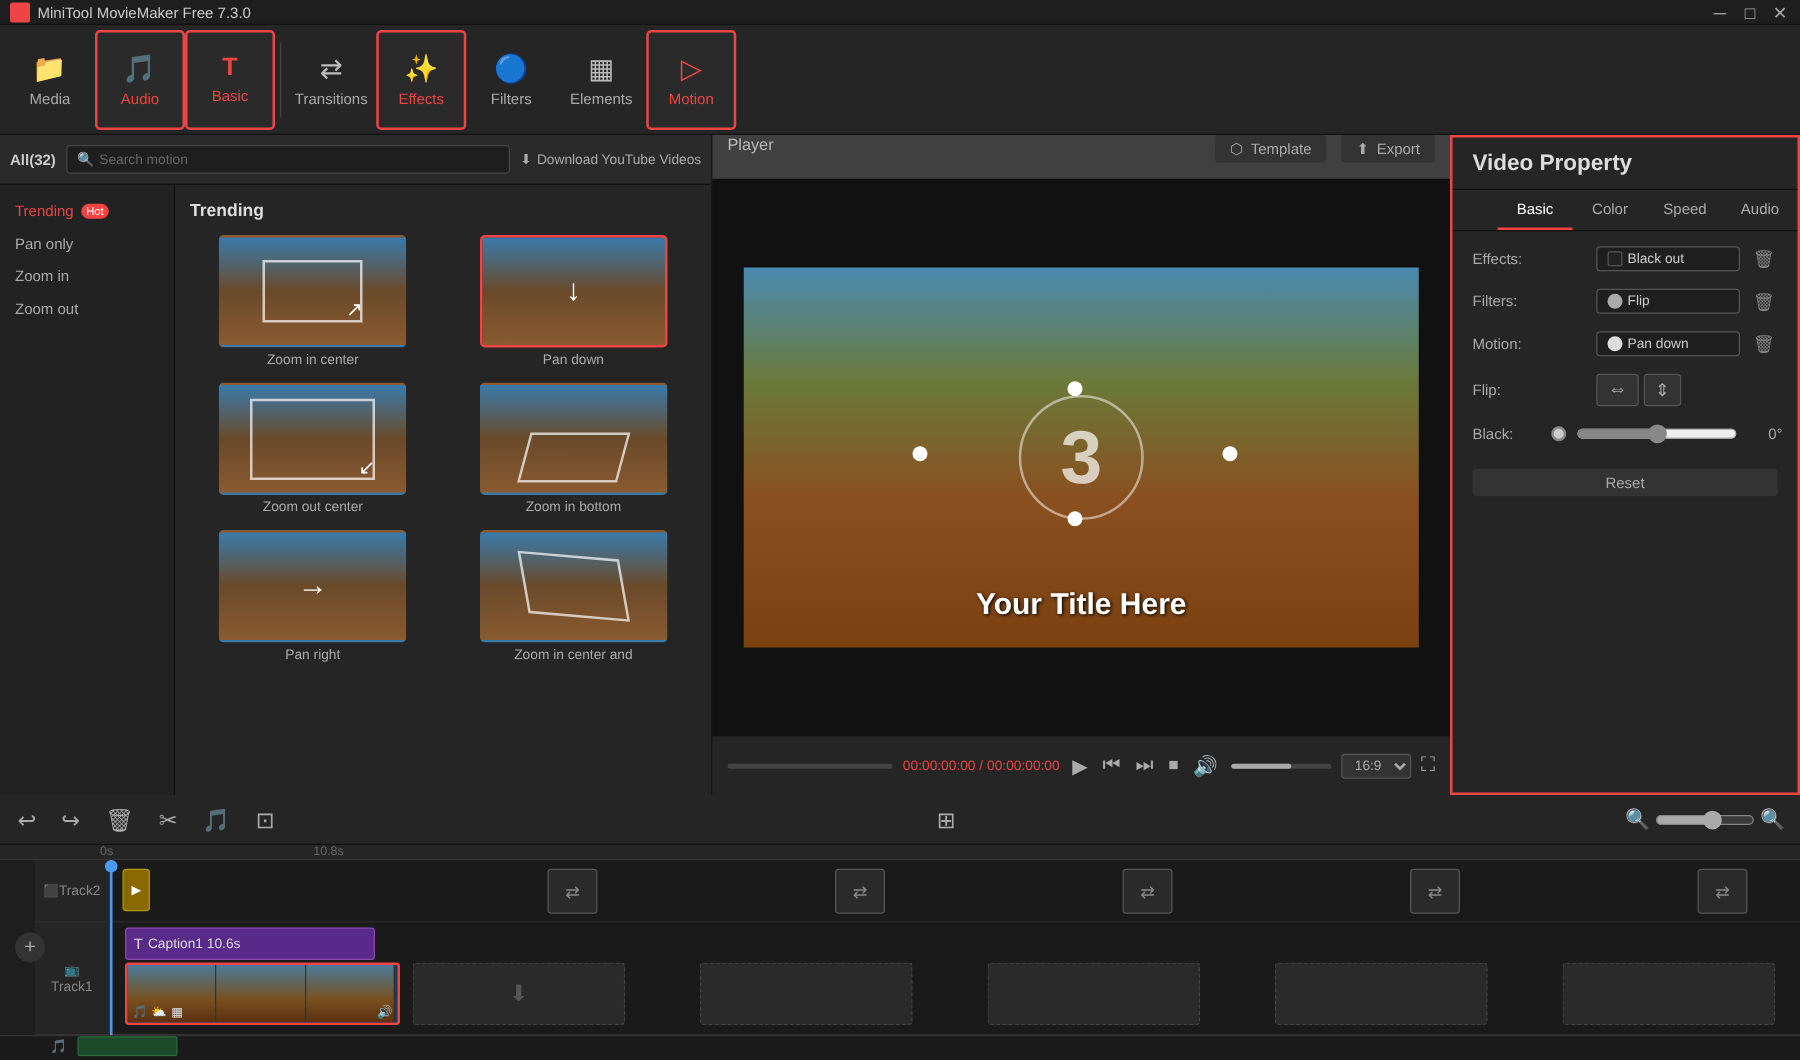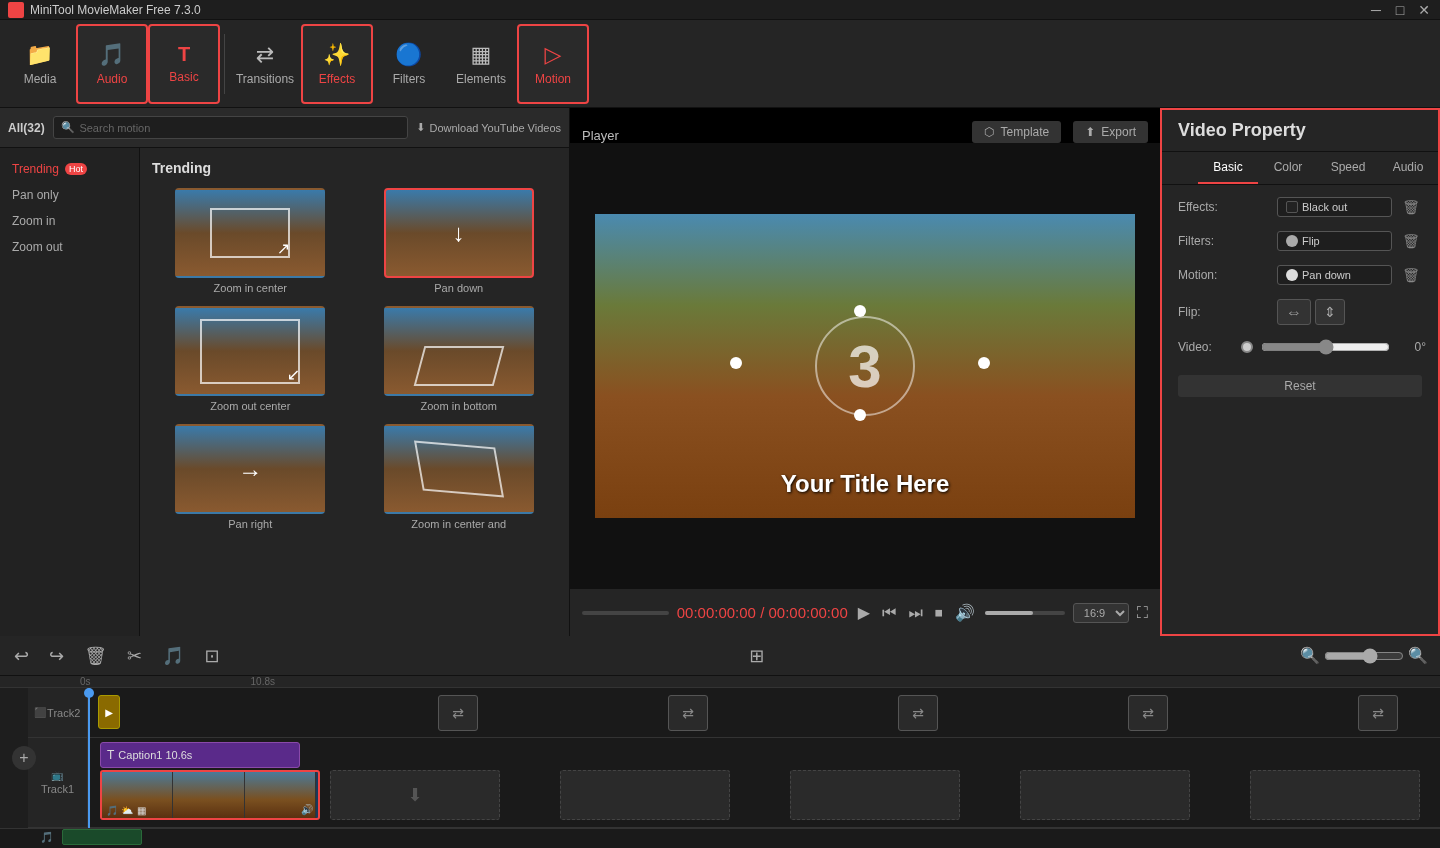--- a/index.html
+++ b/index.html
@@ -44,37 +44,37 @@
     .motion-item { display: flex; flex-direction: column; align-items: center; cursor: pointer; }
     .motion-thumb { width: 150px; height: 90px; background: #1e2a3a; border-radius: 4px; overflow: hidden; position: relative; border: 2px solid transparent; }
     .motion-label { font-size: 11px; color: #aaa; margin-top: 4px; text-align: center; }
 
     
     .thumb-mountain { background: linear-gradient(180deg, #3a7aaa 0%, #6a4a2a 50%, #8a5a30 100%); }
     .thumb-overlay { position: absolute; inset: 0; display: flex; align-items: center; justify-content: center; }
 
     
     .player-area { flex: 1; background: #1e1e1e; display: flex; flex-direction: column; }
-    .player-header { height: 36px; background: #000000; display: flex; align-items: flex-end; padding: 0 12px; border-bottom: 1px solid #111; }
+    .player-header { height: 36px; background: #404040; display: flex; align-items: flex-start; padding: 0 12px; border-bottom: 1px solid #111; }
     .player-title { font-size: 13px; color: #bbb; }
     .player-actions { margin-left: auto; display: flex; gap: 12px; align-items: center; }
     .player-btn { background: #333; border: none; color: #aaa; padding: 4px 12px; border-radius: 3px; cursor: pointer; font-size: 12px; display: flex; align-items: center; gap: 6px; }
 
     .player-viewport { flex: 1; display: flex; align-items: center; justify-content: center; background: #111; position: relative; overflow: hidden; }
     .video-frame { width: 540px; height: 304px; position: relative; background: #000; }
     .video-bg { width: 100%; height: 100%; background: linear-gradient(180deg, #4a8ab0 0%, #6a7a3a 30%, #8a5020 60%, #7a4010 100%); }
     .video-title { position: absolute; bottom: 20px; left: 50%; transform: translateX(-50%); color: white; font-size: 24px; font-weight: bold; white-space: nowrap; text-shadow: 1px 1px 3px #000; }
     .video-timer { position: absolute; top: 50%; left: 50%; transform: translate(-50%, -50%); font-size: 60px; color: rgba(255,255,255,0.7); font-weight: bold; }
     .video-circle { position: absolute; top: 50%; left: 50%; transform: translate(-50%, -50%); width: 100px; height: 100px; border: 2px solid rgba(255,255,255,0.5); border-radius: 50%; }
     .handle { position: absolute; width: 10px; height: 10px; background: #e44; border-radius: 50%; }
 
     .player-controls { height: 48px; background: #252525; display: flex; align-items: center; padding: 0 12px; gap: 8px; border-top: 1px solid #111; }
     .progress-bar { flex: 1; height: 4px; background: #444; border-radius: 2px; cursor: pointer; position: relative; }
     .progress-fill { height: 100%; width: 0; background: #e44; border-radius: 2px; }
-    .time-display { color: #e44; font-size: 15px; white-space: nowrap; }
+    .time-display { color: #e44; font-size: 11px; white-space: nowrap; }
     .ctrl-btn { background: none; border: none; color: #aaa; cursor: pointer; font-size: 16px; padding: 2px; }
     .volume-bar { width: 80px; height: 4px; background: #444; border-radius: 2px; position: relative; }
     .volume-fill { height: 100%; width: 60%; background: #aaa; border-radius: 2px; }
     .aspect-select { background: #333; border: 1px solid #555; color: #aaa; padding: 2px 6px; border-radius: 3px; font-size: 11px; }
     .fullscreen-btn { background: none; border: none; color: #aaa; cursor: pointer; font-size: 16px; }
 
     
     .right-panel { width: 280px; background: #252525; border-left: 1px solid #111; display: flex; flex-direction: column; }
     .right-panel-title { padding: 10px 16px; font-size: 18px; font-weight: bold; color: #ddd; border-bottom: 1px solid #111; }
     .property-tabs { display: flex; border-bottom: 1px solid #111; }
@@ -359,21 +359,21 @@
         <span class="prop-label">Flip:</span>
         <div class="prop-value">
           <div class="flip-btns">
             <button class="flip-btn">⇔</button>
             <button class="flip-btn" style="font-size:14px;">⇕</button>
           </div>
         </div>
       </div>
 
       <div class="prop-row">
-        <span class="prop-label">Video:</span>
+        <span class="prop-label">Black:</span>
         <div class="rotate-row">
           <div style="width:12px; height:12px; border-radius:50%; background:#ccc; border:2px solid #888; flex-shrink:0;"></div>
           <input type="range" class="rotate-slider" min="-180" max="180" value="0" style="">
           <span class="rotate-value">0°</span>
         </div>
       </div>
     </div>
     <button class="reset-btn">Reset</button>
   </div>
 

